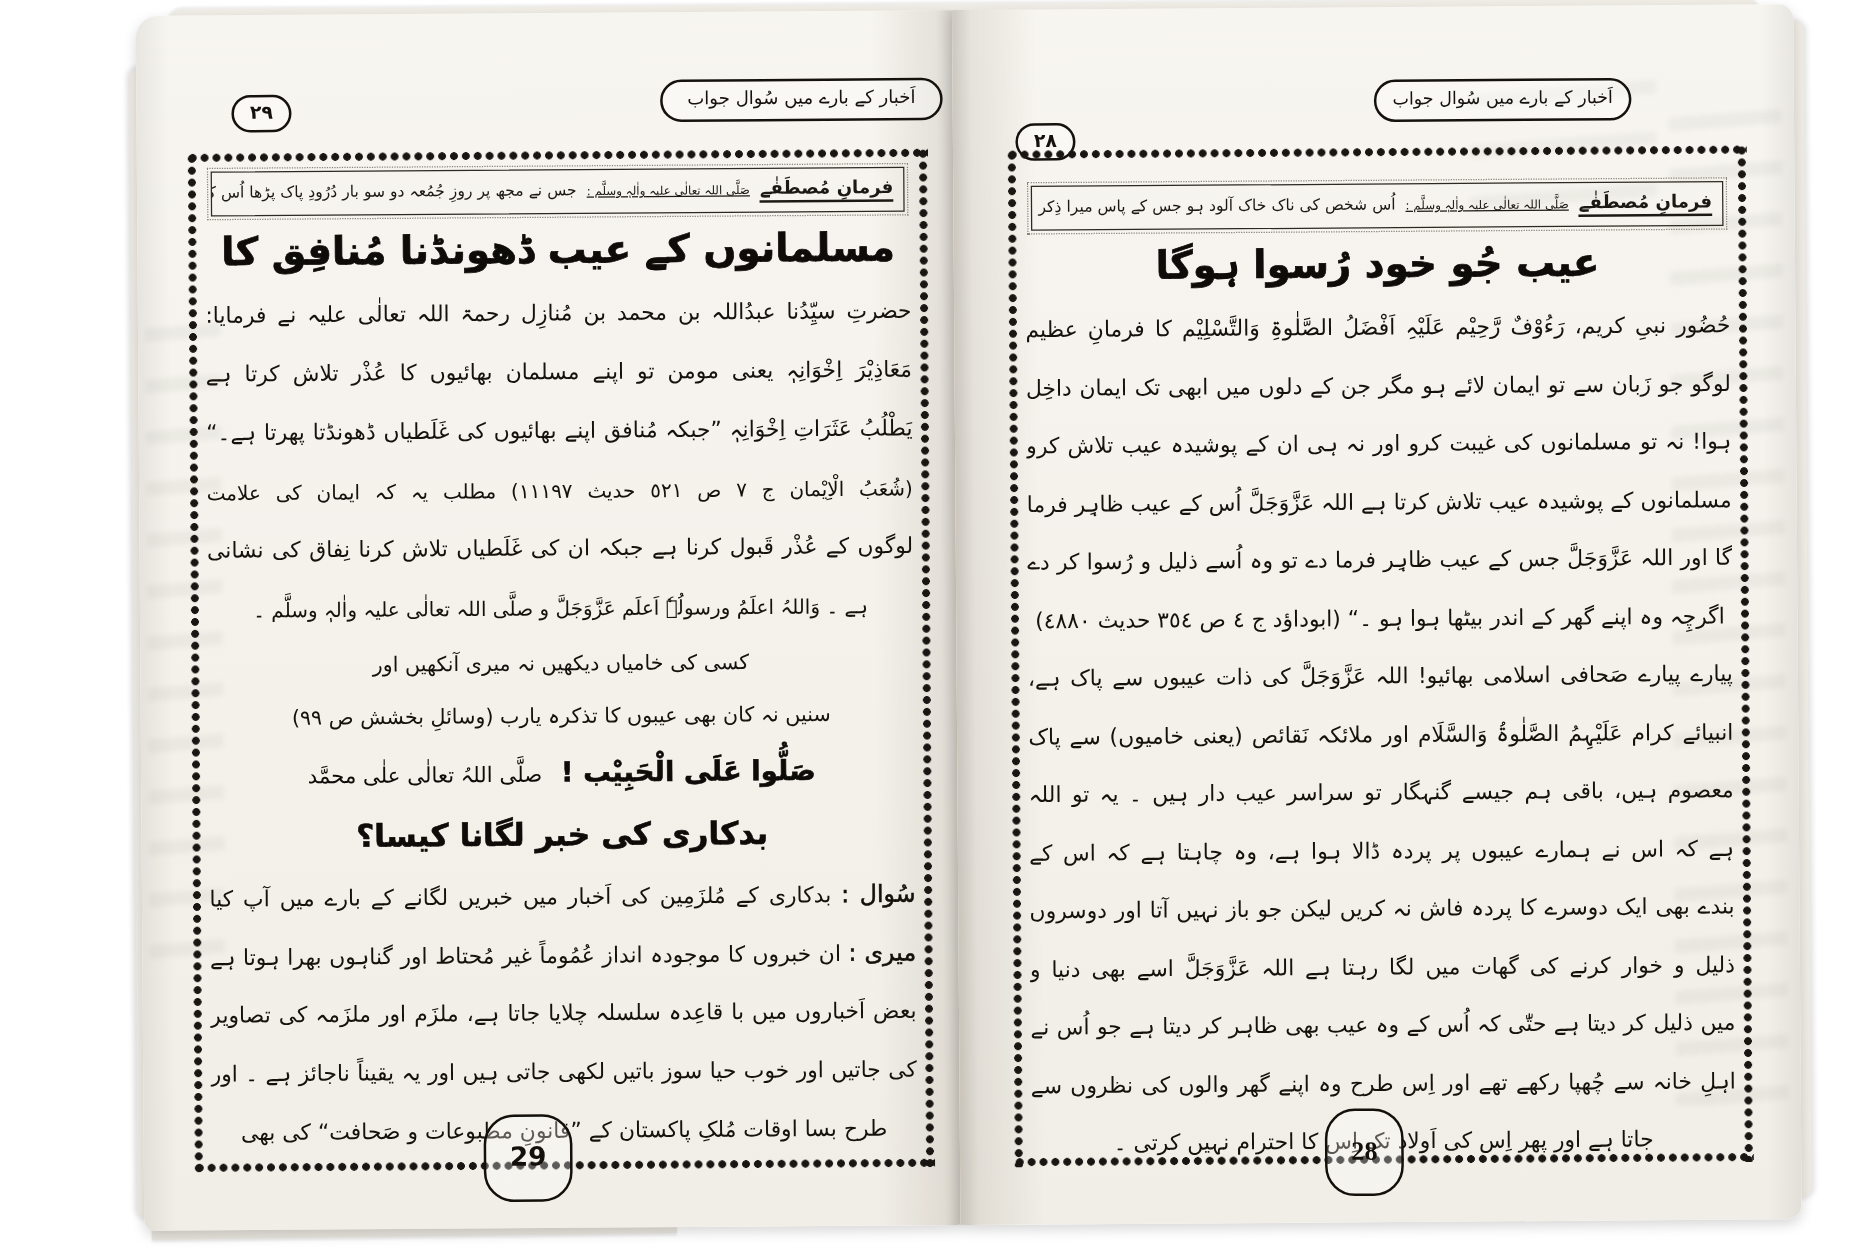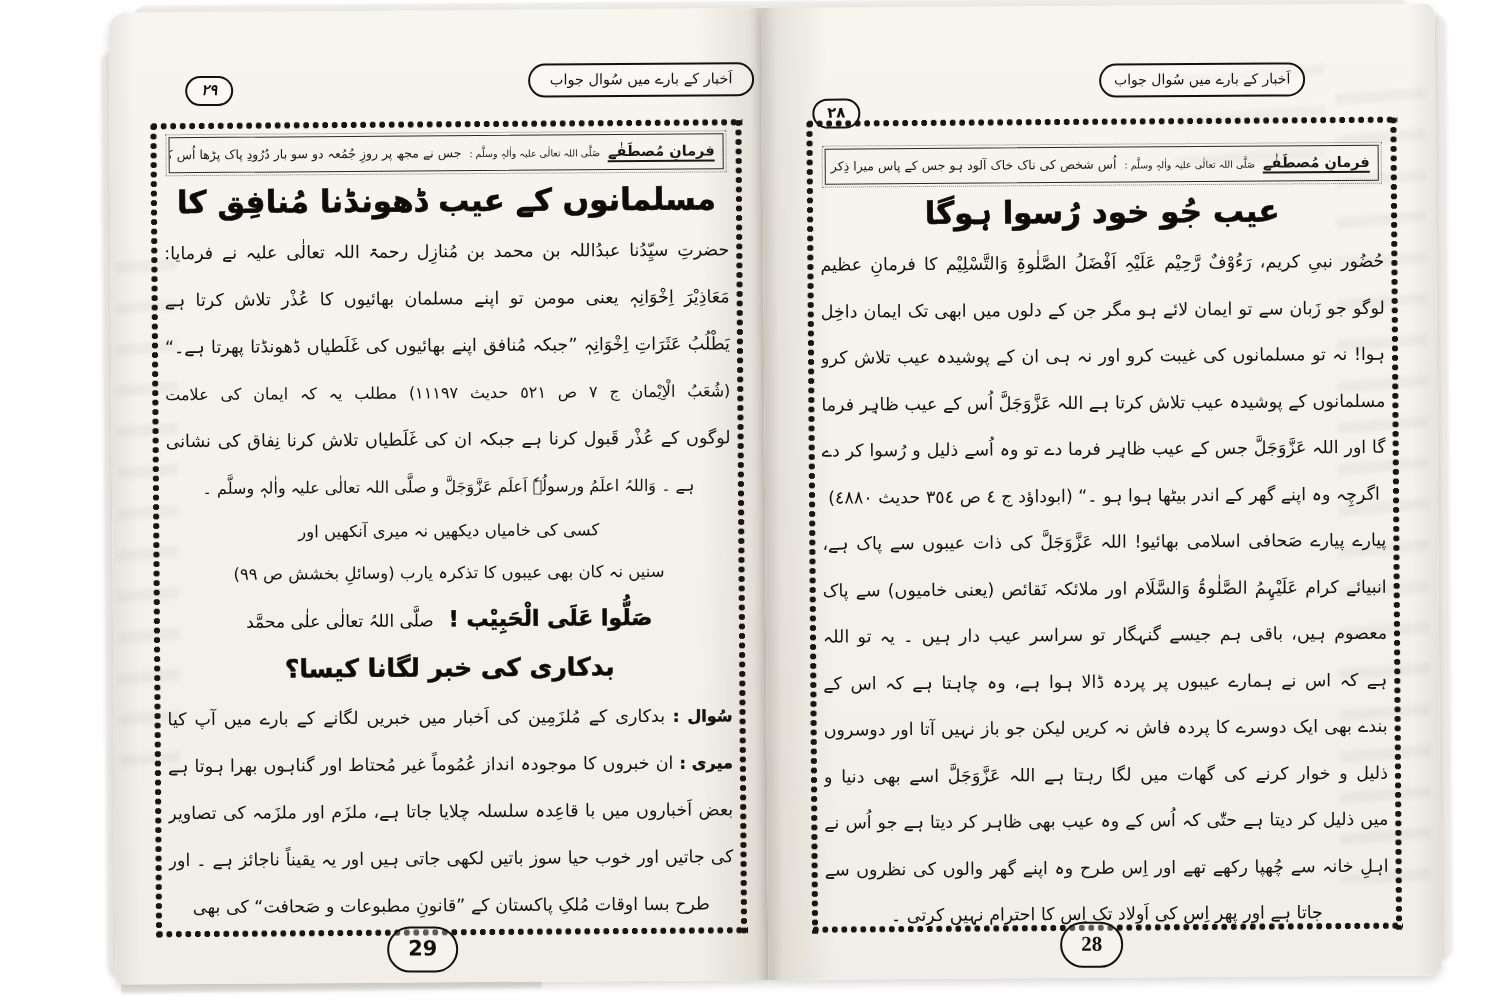--- a/index.html
+++ b/index.html
@@ -58,58 +58,58 @@
   .bead-v{width:8px;top:0;bottom:0;
     background-image:radial-gradient(circle 3.1px at 50% 50%,#181512 96%,rgba(0,0,0,0) 100%);
     background-size:8px 9.5px;}
   .bead-top{top:0;} .bead-bot{bottom:0;} .bead-left{left:0;} .bead-right{right:0;}
   .frame-inner{position:absolute;left:14px;right:14px;top:12px;bottom:10px;direction:rtl;color:#191613;}
   
   .farman{border:1px dotted #8a857c;padding:2px;margin:0 2px;}
   .farman-in{border:1.4px solid #2c2822;padding:3px 8px;text-align:center;white-space:nowrap;
     overflow:hidden;font-size:12.5px;line-height:26px;color:#1c1914;}
   .farman-label{font-weight:bold;font-size:14.5px;border-bottom:2px solid #1c1914;padding-bottom:1px;}
-  .farman-salat{font-size:9.5px;margin:0 4px;}
+  .farman-salat{font-size:9.5px;margin:0 4px;text-decoration:underline;}
   
   .ttl{font-weight:bold;text-align:center;font-size:31px;line-height:52px;height:54px;
     color:#0e0c09;-webkit-text-stroke:.6px #0e0c09;overflow:hidden;}
   .bl{font-size:17.5px;height:47px;line-height:47px;overflow:hidden;
     text-align:justify;text-align-last:justify;color:#15110c;}
   .bl.c{text-align:center;text-align-last:center;}
   .bl.small{font-size:16px;}
   .couplet{font-size:16.5px;height:42px;line-height:42px;text-align:center;overflow:hidden;color:#15110c;}
   .salut{height:50px;line-height:50px;text-align:center;overflow:hidden;color:#0e0c09;}
   .salut b{font-size:22px;-webkit-text-stroke:.5px #0e0c09;}
   .salut span{font-size:17px;margin-right:10px;}
   .h2{font-weight:bold;text-align:center;font-size:25px;line-height:48px;height:50px;
     color:#0e0c09;-webkit-text-stroke:.5px #0e0c09;overflow:hidden;}
-  .lbl{font-weight:bold;font-size:16px;-webkit-text-stroke:.4px #0e0c09;}
+  .lbl{font-weight:normal;font-size:19px;-webkit-text-stroke:.4px #0e0c09;}
   .rl{font-size:17.5px;height:46.5px;line-height:46.5px;overflow:hidden;
     text-align:justify;text-align-last:justify;color:#15110c;}
   .rl.c{text-align:center;text-align-last:center;}
   
   .pagenum{
-    position:absolute;bottom:10px;border:2.5px solid #13100c;border-radius:24px;
-    padding:4px 19px;height:34px;line-height:32px;font-size:21px;font-weight:bold;color:#13100c;
+    position:absolute;bottom:21px;border:2.5px solid #13100c;border-radius:24px;
+    padding:16px 19px;height:34px;line-height:32px;font-size:21px;font-weight:bold;color:#13100c;
     background:rgba(255,255,255,.3);z-index:3;
   }
 </style>
 </head>
 <body>
 
 <div class="book">
   <div class="sheet sheet-top"></div>
   <div class="sheet sheet-right"></div>
   <div class="sheet sheet-left"></div>
   <div class="sheet sheet-bottom"></div>
 
   <div class="page left-page">
     <div class="ghost" style="left:6px;top:220px;width:60px;height:560px;"></div>
 
-    <div class="badge" style="left:76px;top:64px;width:44px;height:26px;line-height:24px;font-size:15px;font-style:italic;">
+    <div class="badge" style="left:76px;top:64px;width:44px;height:26px;line-height:24px;font-size:15px;">
       <span>٢٩</span>
     </div>
     <div class="pill" style="right:8px;top:54px;width:222px;height:30px;line-height:28px;font-size:14.5px;">
       <span>اَخبار کے بارے میں سُوال جواب</span>
     </div>
 
     <div class="frame" style="left:40px;top:110px;width:593px;height:816px;">
       <div class="bead bead-h bead-top"></div>
       <div class="bead bead-h bead-bot"></div>
       <div class="bead bead-v bead-left"></div>

